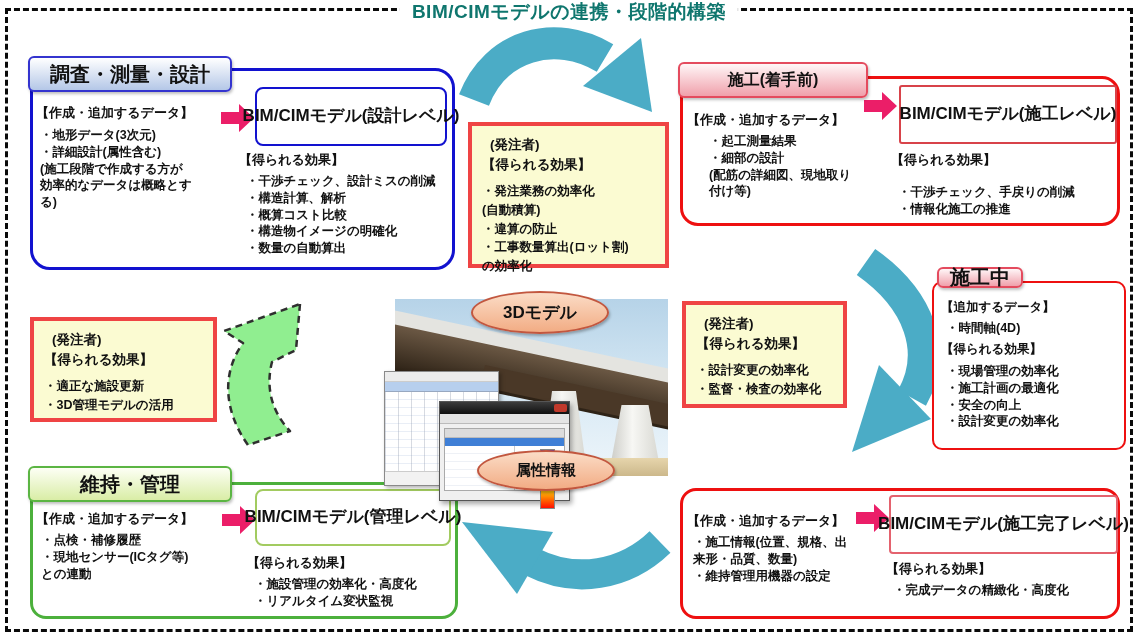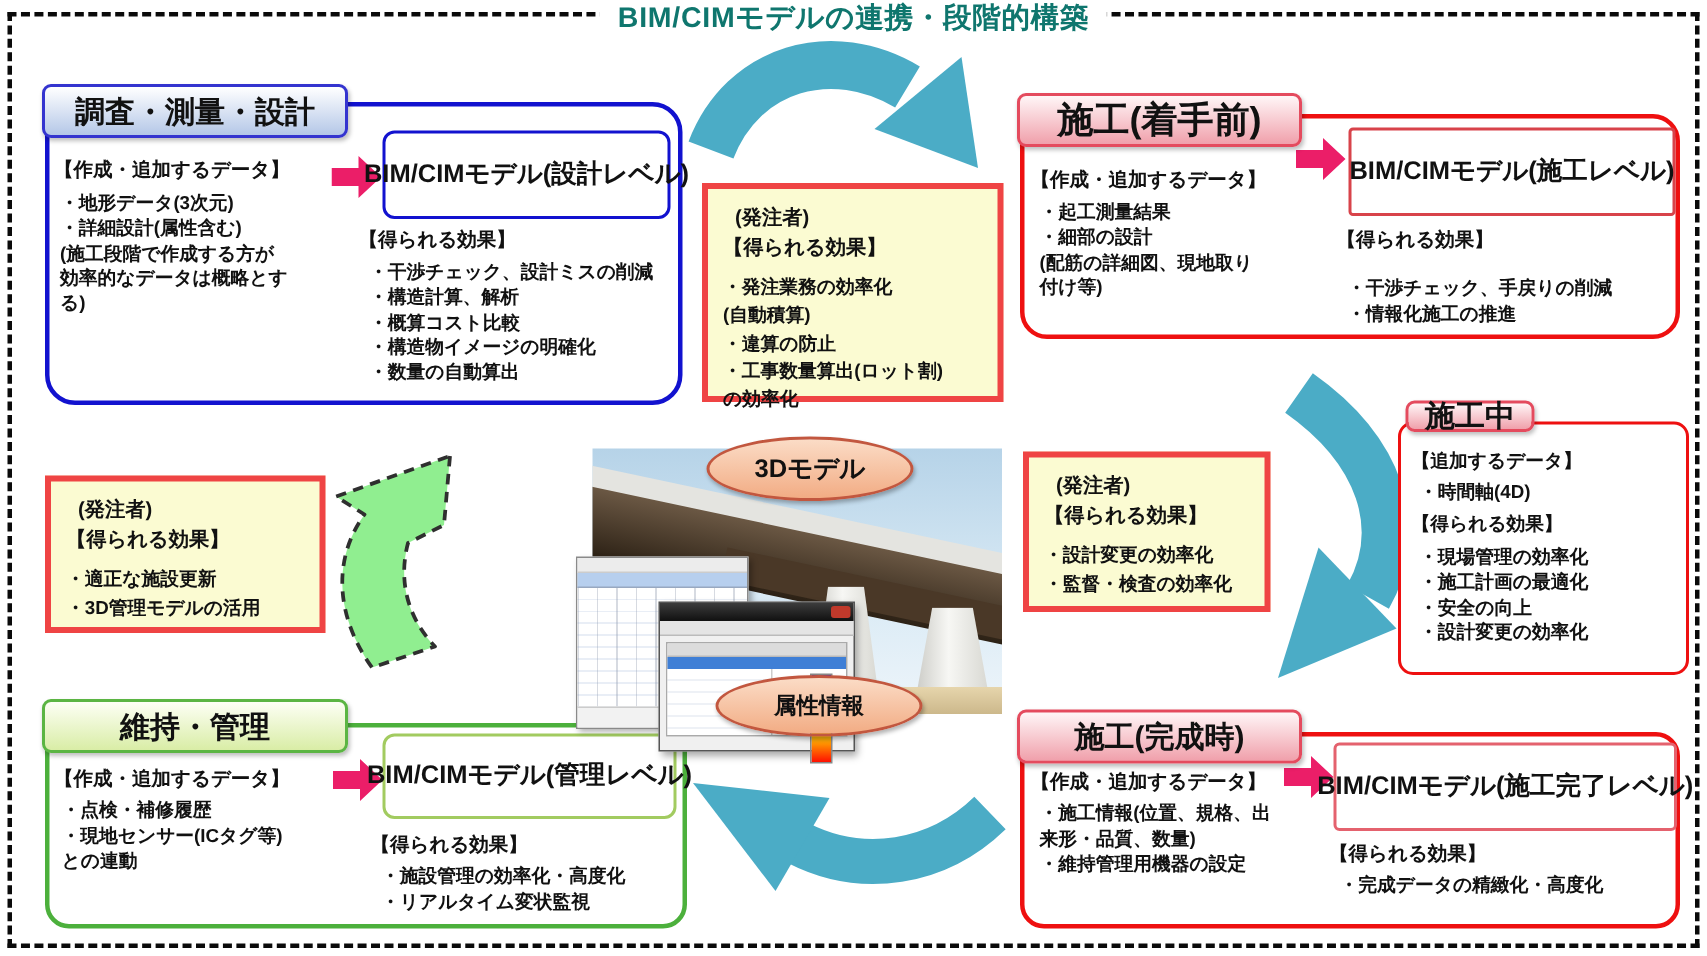--- a/index.html
+++ b/index.html
@@ -121,23 +121,23 @@
     <div class="ob-title">(発注者)</div>
     <div class="ob-label">【得られる効果】</div>
     <div class="ob-items">・発注業務の効率化
  (自動積算)
 ・違算の防止
 ・工事数量算出(ロット割)
  の効率化</div>
   </div>
 
   <div class="box" style="left:680px;top:76px;width:440px;height:150px;border:3px solid #ee1010;border-radius:18px;"></div>
-  <div class="hdr hdr-pink" style="left:678px;top:62px;width:190px;height:36px;font-size:24px;">施工(着手前)</div>
+  <div class="hdr hdr-pink" style="left:678px;top:62px;width:190px;height:36px;font-size:16px;">施工(着手前)</div>
   <div class="label" style="left:687px;top:111px;">【作成・追加するデータ】</div>
-  <div class="items" style="left:693px;top:133px;">・起工測量結果
+  <div class="items" style="left:709px;top:133px;">・起工測量結果
 ・細部の設計
  (配筋の詳細図、現地取り
  付け等)</div>
   <svg class="parrow" style="left:864px;top:91px;" width="34" height="30">
     <polygon points="0,9 18,9 18,1 33,15 18,29 18,21 0,21" fill="#EB1E68"></polygon>
   </svg>
   <div class="modelbox" style="left:899px;top:85px;width:218px;height:59px;border:2px solid #d8434a;border-radius:3px;">
     <span>BIM/CIMモデル</span>
     <span>(施工レベル)</span>
   </div>
@@ -149,21 +149,20 @@
   <div class="hdr hdr-pink" style="left:937px;top:267px;width:86px;height:21px;font-size:20px;">施工中</div>
   <div class="label" style="left:941px;top:299px;font-size:12.5px;">【追加するデータ】</div>
   <div class="items" style="left:946px;top:320px;">・時間軸(4D)</div>
   <div class="label" style="left:941px;top:341px;font-size:12.5px;">【得られる効果】</div>
   <div class="items" style="left:946px;top:363px;">・現場管理の効率化
 ・施工計画の最適化
 ・安全の向上
 ・設計変更の効率化</div>
 
   <div class="box" style="left:680px;top:488px;width:440px;height:131px;border:3px solid #ee1010;border-radius:16px;"></div>
-  <div class="hdr hdr-pink" style="left:678px;top:473px;width:190px;height:36px;font-size:20px;">施工(完成時)</div>
   <div class="label" style="left:687px;top:512px;">【作成・追加するデータ】</div>
   <div class="items" style="left:693px;top:534px;">・施工情報(位置、規格、出
  来形・品質、数量)
 ・維持管理用機器の設定</div>
   <svg class="parrow" style="left:856px;top:503px;" width="34" height="30">
     <polygon points="0,9 18,9 18,1 33,15 18,29 18,21 0,21" fill="#EB1E68"></polygon>
   </svg>
   <div class="modelbox" style="left:889px;top:495px;width:229px;height:59px;border:2px solid #e4626e;border-radius:4px;">
     <span>BIM/CIMモデル</span>
     <span>(施工完了レベル)</span>

